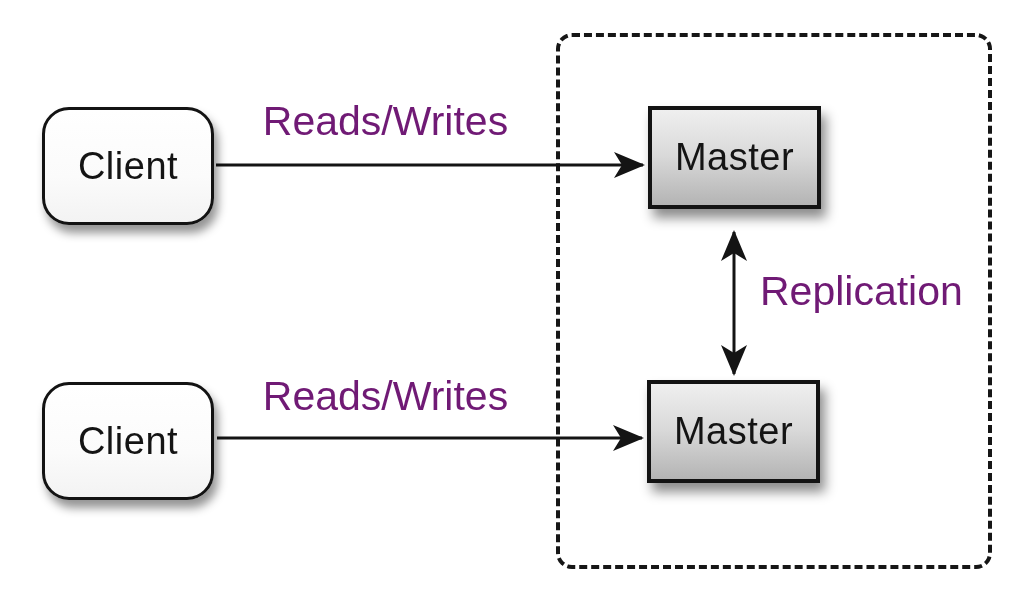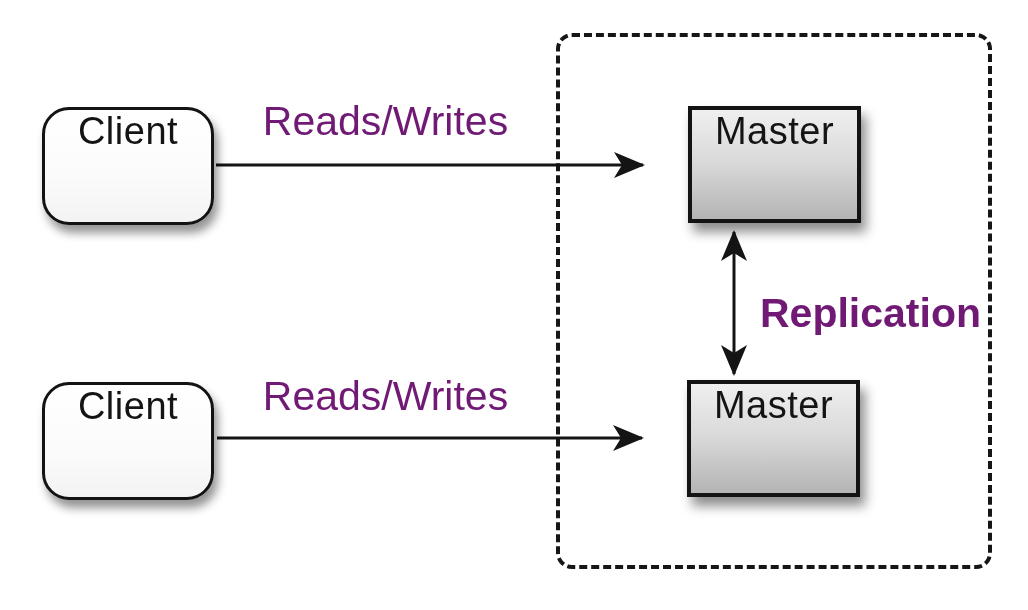--- a/index.html
+++ b/index.html
@@ -27,41 +27,41 @@
     border: 4px dashed #161616;
     border-radius: 16px;
     box-sizing: border-box;
     background: transparent;
   }
 
   
   .node {
     position: absolute;
     display: flex;
+    align-items: center;
     justify-content: center;
     box-sizing: border-box;
     font-size: 38px;
     letter-spacing: 0.5px;
     color: #141414;
   }
   .node-client {
     width: 172px;
     height: 118px;
     border: 3.5px solid #131313;
     border-radius: 27px;
     background: linear-gradient(180deg, #ffffff 0%, #fbfbfb 60%, #f3f3f3 100%);
     box-shadow: 4px 8px 10px rgba(0, 0, 0, 0.42);
   }
   .node-master {
     width: 173px;
-    height: 117px;
+    height: 103px;
     border: 4px solid #131313;
     background: linear-gradient(180deg, #efefef 0%, #d9d9d9 48%, #b4b4b4 100%);
     box-shadow: 5px 9px 11px rgba(0, 0, 0, 0.45);
-    margin-left: 40px;
   }
   #client-top    { left: 42px;  top: 107px; }
   #client-bottom { left: 42px;  top: 382px; }
   #master-top    { left: 648px; top: 106px; }
   #master-bottom { left: 647px; top: 380px; }
 
   
   .edge-label {
     position: absolute;
     font-size: 41px;
@@ -76,22 +76,21 @@
     text-align: center;
   }
   #label-rw-bottom {
     left: 233px;
     top: 376px;
     width: 305px;
     text-align: center;
   }
   #label-replication {
     left: 760px;
-    top: 293px;
-    font-weight: bold;
+    top: 271px;
   }
 
   
   .arrow-layer {
     position: absolute;
     left: 0;
     top: 0;
     width: 1028px;
     height: 610px;
     pointer-events: none;

